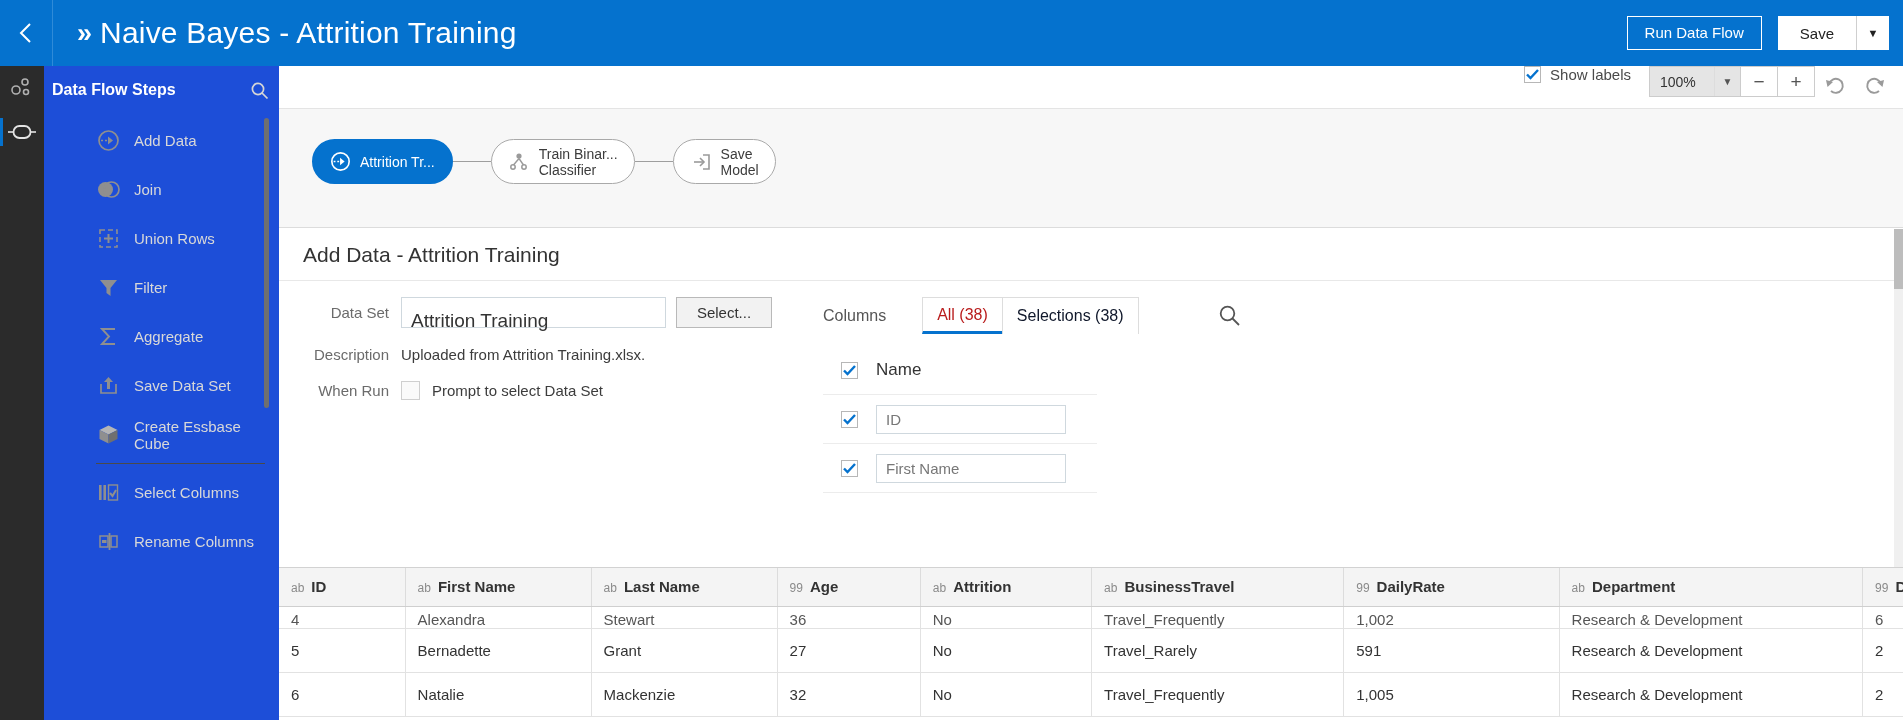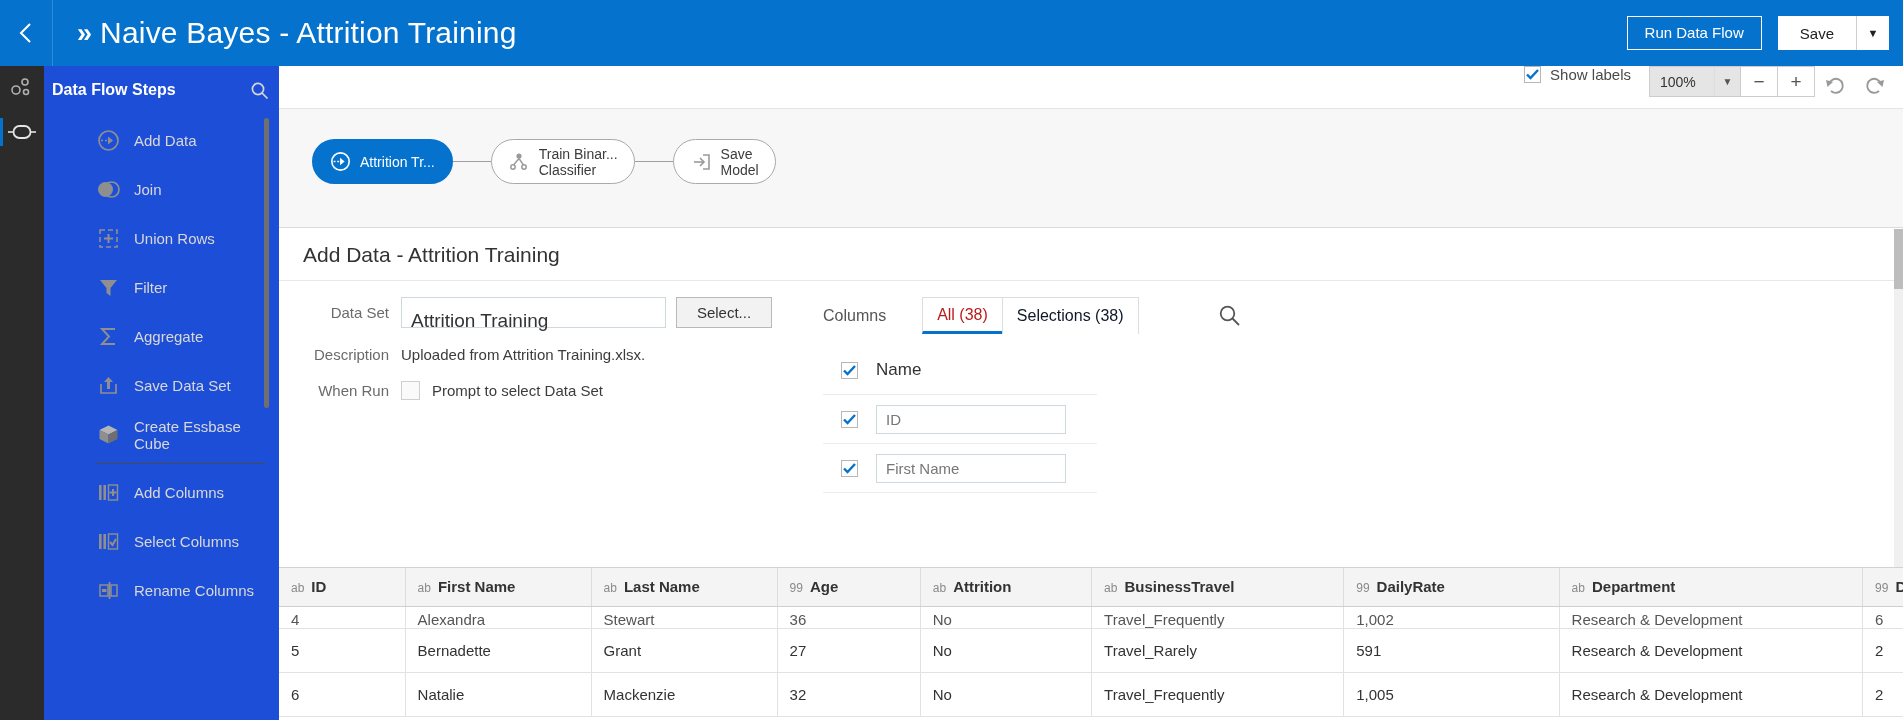--- a/index.html
+++ b/index.html
@@ -332,32 +332,20 @@
             <polygon points="11.5,2.5 20.5,7 11.5,11.5 2.5,7" fill="#b5b5b5"></polygon>
             <polygon points="2.5,7 11.5,11.5 11.5,20.5 2.5,16" fill="#8f8f8f"></polygon>
             <polygon points="20.5,7 20.5,16 11.5,20.5 11.5,11.5" fill="#6f6f6f"></polygon>
           </svg>
         </span>
         <span>Create Essbase Cube</span>
       </div>
 
       <div class="sb-sep"></div>
 
-      <div class="sb-item">
-        <span class="sb-icon">
-          <svg width="23" height="23" viewBox="0 0 23 23">
-            <rect x="2" y="4" width="2.6" height="15" fill="#8f8f8f"></rect>
-            <rect x="6.4" y="4" width="2.6" height="15" fill="#8f8f8f"></rect>
-            <rect x="11.5" y="4" width="9" height="15" fill="none" stroke="#8f8f8f" stroke-width="1.4"></rect>
-            <line x1="16" y1="8" x2="16" y2="15" stroke="#8f8f8f" stroke-width="2"></line>
-            <line x1="12.5" y1="11.5" x2="19.5" y2="11.5" stroke="#8f8f8f" stroke-width="2"></line>
-          </svg>
-        </span>
-        <span>Add Columns</span>
-      </div>
 
       <div class="sb-item">
         <span class="sb-icon">
           <svg width="23" height="23" viewBox="0 0 23 23">
             <rect x="2" y="4" width="2.6" height="15" fill="#8f8f8f"></rect>
             <rect x="6.4" y="4" width="2.6" height="15" fill="#8f8f8f"></rect>
             <rect x="11.5" y="4" width="9" height="15" fill="none" stroke="#8f8f8f" stroke-width="1.4"></rect>
             <polyline points="13,12 15.5,15 19,9" fill="none" stroke="#8f8f8f" stroke-width="2"></polyline>
           </svg>
         </span>

